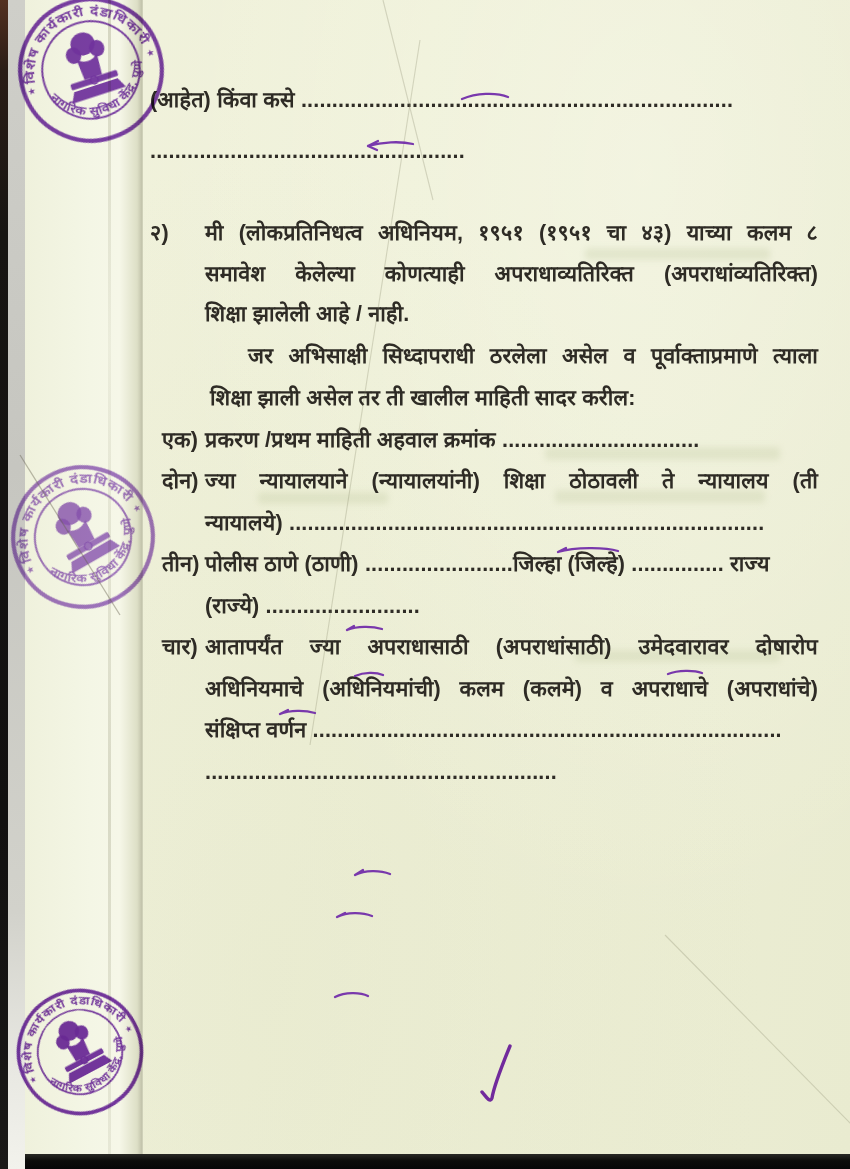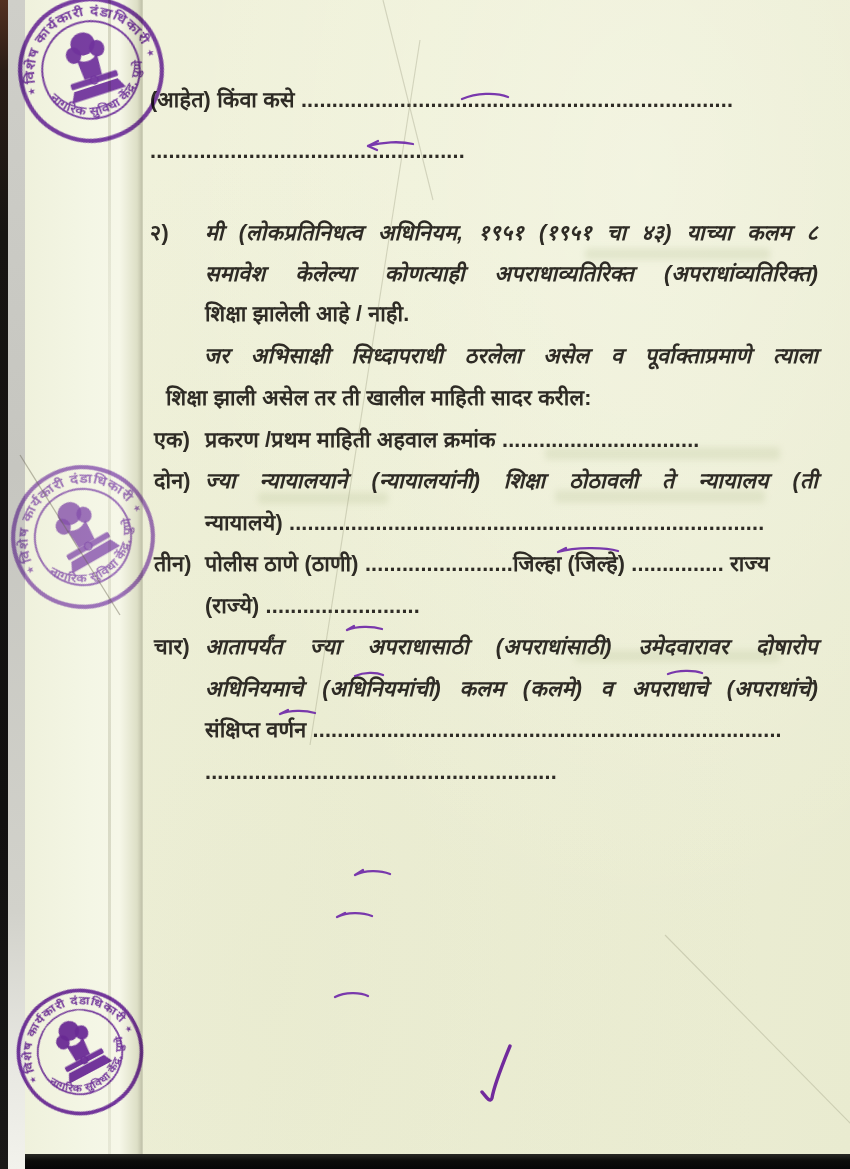--- a/index.html
+++ b/index.html
@@ -45,30 +45,30 @@
   .ghost{position:absolute;background:#b5c093;opacity:.25;filter:blur(3px);border-radius:3px;}
 
   
   .content{
     position:absolute;left:150px;top:84px;width:668px;
     color:#2e2b25;
     font-size:21.5px;font-weight:600;letter-spacing:.2px;
     -webkit-font-smoothing:antialiased;
   }
   .line{white-space:nowrap;}
-  .jl{white-space:normal;text-align:justify;text-align-last:justify;font-style:italic;}
+  .jl{white-space:normal;text-align:justify;text-align-last:justify;}
   .intro .l1{height:55px;}
   .intro .l2{height:41px;}
   .clause{position:relative;padding-left:55px;margin-top:33px;line-height:40.5px;}
   .clause .num{position:absolute;left:0;top:0;}
-  .wpara{margin-left:16px;line-height:42px;}
+  .wpara{margin-left:60px;line-height:42px;}
   .wpara .l1{text-indent:38px;}
   .subitems{line-height:41.5px;margin-top:1px;}
   .si{position:relative;padding-left:55px;}
-  .si .lbl{position:absolute;left:4px;top:0;}
+  .si .lbl{position:absolute;left:12px;top:0;}
 
   
   .stamp{position:absolute;mix-blend-mode:multiply;filter:blur(.4px);pointer-events:none;}
   .stamp svg{width:100%;height:100%;overflow:visible;}
   .ring-o{fill:none;stroke:currentColor;stroke-width:5.5;}
   .ring-i{fill:none;stroke:currentColor;stroke-width:2.6;}
   .arc-text{fill:currentColor;font-size:16.5px;font-weight:700;letter-spacing:1px;}
   .arc-text-b{fill:currentColor;font-size:15px;font-weight:700;letter-spacing:.5px;}
   .star-g{fill:currentColor;font-size:12px;}
   .stamp-top{left:15px;top:-6px;width:152px;height:152px;transform:rotate(-18deg);color:rgba(118,54,175,.95);}

